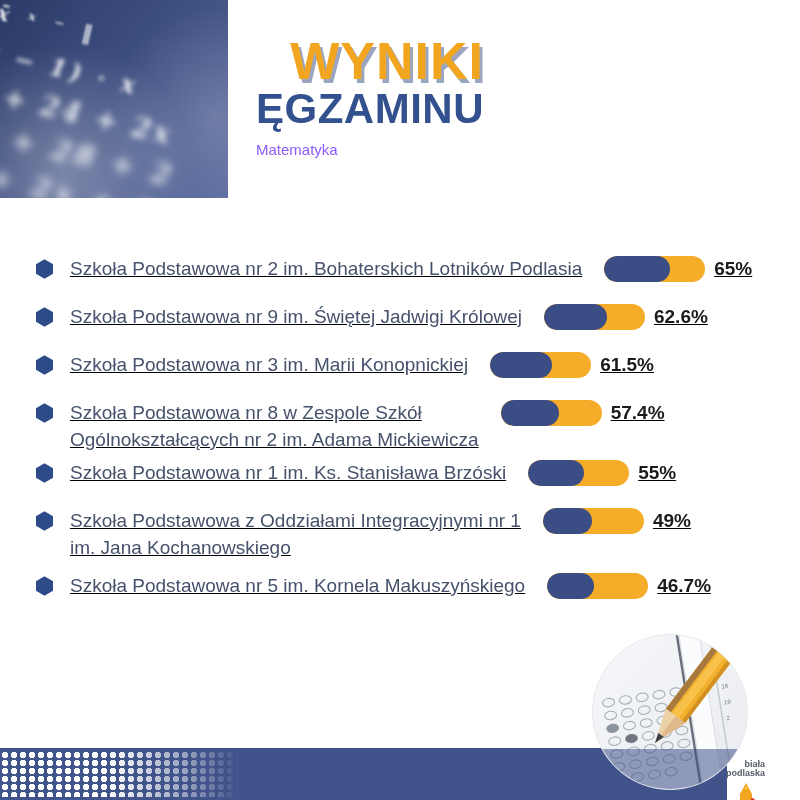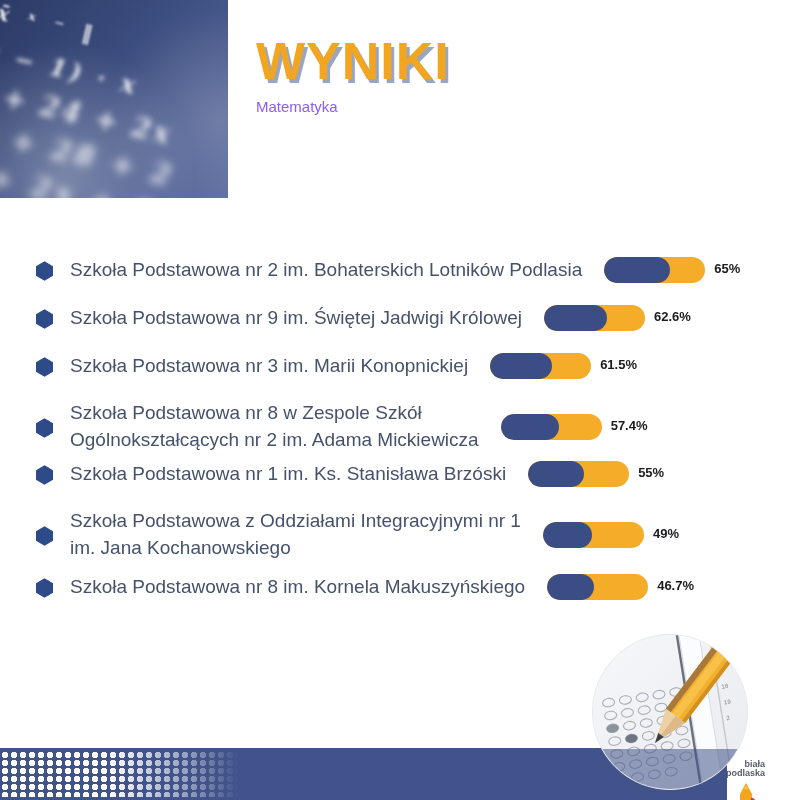--- a/index.html
+++ b/index.html
@@ -39,39 +39,39 @@
     font-size:52px; font-weight:bold; letter-spacing:1px; color:#F2A51F;
     text-shadow:3px 4px 0 #9aa6c0; line-height:1.04;text-align:right;
   }
   .title-2, .title-3 {
     font-size:42px; font-weight:bold; letter-spacing:0.5px; color:#33508F; line-height:1.02;
   }
   .subtitle { margin-top:10px; font-size:15px; color:#8b5cf6; }
 
   
   .rows { position:absolute; left:36px; top:252px; width:748px; }
-  .row { display:flex; align-items:center; margin-top:3px; }
+  .row { display:flex; align-items:flex-start; margin-top:3px;text-decoration:underline; }
   .row + .row { margin-top:20px; }
   .row:nth-child(3){ }
   .row:nth-child(5){ margin-top:6px; }
   .row:nth-child(7){ margin-top:11px; }
   .hex { width:17px; height:20px; flex:0 0 17px; margin:4px 17px 0 0; }
   .hex svg { display:block; width:100%; height:100%; }
   .school-name {
     font-size:19px; line-height:27px; color:#46526B; white-space:pre-line;
   }
   .bar-track {
     position:relative; flex:0 0 101px; width:101px; height:26px; margin:1px 0 0 22px;
     background:#F5AC28; border-radius:13px; overflow:hidden;
   }
   .bar-fill {
     position:absolute; left:0; top:0; height:100%; width:60%;
     background:#3A4E85; border-radius:13px;
   }
-  .pct { font-size:13px; line-height:28px; font-weight:bold; color:#1B1B1D; margin-left:9px; white-space:nowrap; }
+  .pct { font-size:19px; line-height:28px; font-weight:bold; color:#1B1B1D; margin-left:9px; white-space:nowrap; }
 
   
   .footer-bar {
     position:absolute; left:0; top:748px; width:727px; height:52px; background:#41538B;
   }
   .footer-dots {
     position:absolute; left:1px; top:3px; height:46px; width:238px;
     background-image:radial-gradient(circle at 4px 4px, #ffffff 3px, rgba(255,255,255,0) 3.4px);
     background-size:9px 8px;
     -webkit-mask-image:linear-gradient(90deg,#000 0%,#000 45%,rgba(0,0,0,0.45) 78%,transparent 100%);
@@ -102,20 +102,21 @@
     <span>|x̄ ˣ   ⁻ ‖</span>
     <span>(x − 1) · x</span>
     <span>x² + 24 + 2x</span>
     <span>2x + 28 + 2</span>
     <span>x + 2x + 2</span>
   </div>
 </div>
 
 <div class="header">
   <div class="title-1">WYNIKI</div>
+  <div class="title-2">ĘGZAMINU</div>
   <div class="subtitle">Matematyka</div>
 </div>
 
 <div class="rows">
 
   <div class="row">
     <span class="hex">
         <svg viewBox="0 0 100 115">
           <polygon points="50,0 100,29 100,86 50,115 0,86 0,29" fill="#2d4a89"></polygon>
         </svg>
@@ -193,21 +194,21 @@
       </span>
     <span class="pct">49%</span>
   </div>
 
   <div class="row">
     <span class="hex">
         <svg viewBox="0 0 100 115">
           <polygon points="50,0 100,29 100,86 50,115 0,86 0,29" fill="#2d4a89"></polygon>
         </svg>
       </span>
-    <span class="school-name">Szkoła Podstawowa nr 8 im. Kornela Makuszyńskiego</span>
+    <span class="school-name">Szkoła Podstawowa nr 5 im. Kornela Makuszyńskiego</span>
     <span class="bar-track">
         <span class="bar-fill" style="width: 46.7%;"></span>
       </span>
     <span class="pct">46.7%</span>
   </div>
 
 </div>
 
 <div class="footer-bar">
   <div class="footer-dots"></div>

